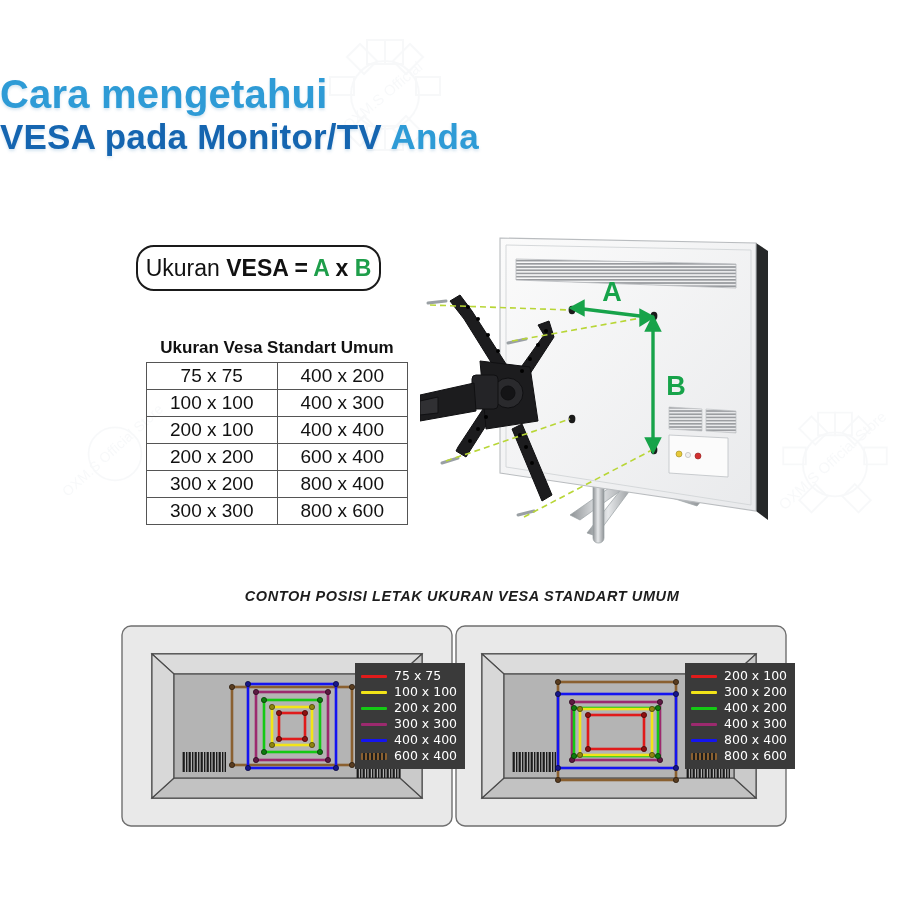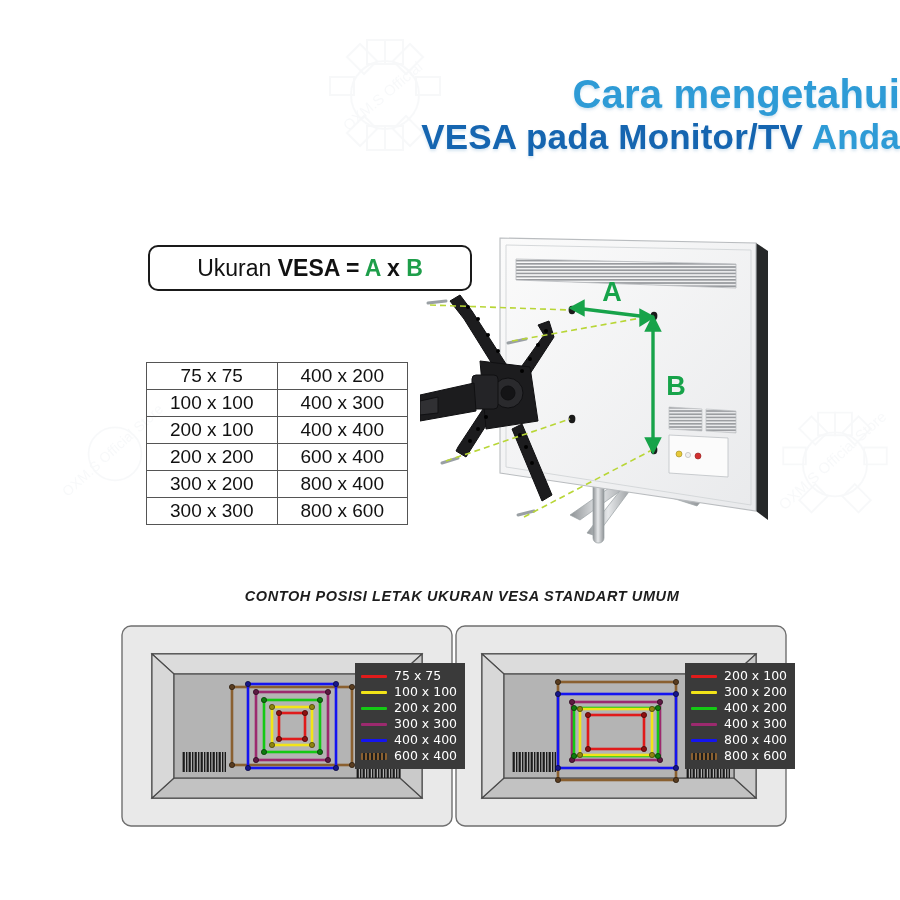--- a/index.html
+++ b/index.html
@@ -8,30 +8,30 @@
     font-family:"Liberation Sans","DejaVu Sans",sans-serif;
     position:relative;overflow:hidden;
   }
   .page{position:absolute;inset:0;}
 
   
   .wm{position:absolute;opacity:.055;pointer-events:none;user-select:none;}
   .wm svg{display:block;}
 
   
-  .title-wrap{position:absolute;left:0;top:72px;width:900px;text-align:right;}
+  .title-wrap{position:absolute;left:0;top:72px;width:900px;text-align:left;}
   .title-l1{font-size:40px;font-weight:bold;color:#2e9bd6;letter-spacing:.2px;
             text-shadow:0 2px 3px rgba(120,170,205,.30);line-height:1.12;}
   .title-l2{font-size:35px;font-weight:bold;color:#1565b0;letter-spacing:.2px;
             text-shadow:0 2px 3px rgba(120,170,205,.30);line-height:1.12;}
   .title-l2 .tail{color:#2e9bd6;}
 
   
-  .formula-box{position:absolute;left:148px;top:245px;width:324px;height:46px;
-    border:2.5px solid #1a1a1a;border-radius:10px;background:#fff;
+  .formula-box{position:absolute;left:136px;top:245px;width:245px;height:46px;
+    border:2.5px solid #1a1a1a;border-radius:18px;background:#fff;
     display:flex;align-items:center;justify-content:center;box-sizing:border-box;}
   .formula-txt{font-size:23px;color:#111;white-space:pre;}
   .formula-txt b{font-weight:bold;}
   .gr{color:#1e9e4a;font-weight:bold;}
 
   
   .tbl-head{position:absolute;left:146px;top:338px;width:262px;text-align:center;
     font-size:17px;font-weight:bold;color:#111;}
   table.vesa{position:absolute;left:146px;top:362px;width:262px;border-collapse:collapse;
     table-layout:fixed;}
@@ -129,20 +129,21 @@
 
   <div class="title-wrap">
     <div class="title-l1">Cara mengetahui</div>
     <div class="title-l2"><span>VESA pada Monitor/TV</span><span class="tail"> Anda</span></div>
   </div>
 
   <div class="formula-box">
     <div class="formula-txt"><span>Ukuran </span><b>VESA</b><b> = </b><span class="gr">A</span><b> x </b><span class="gr">B</span></div>
   </div>
 
+  <div class="tbl-head">Ukuran Vesa Standart Umum</div>
   <table class="vesa">
     <tbody>
       <tr>
         <td>75 x 75</td>
         <td>400 x 200</td>
         </tr>
       <tr>
         <td>100 x 100</td>
         <td>400 x 300</td>
         </tr>

